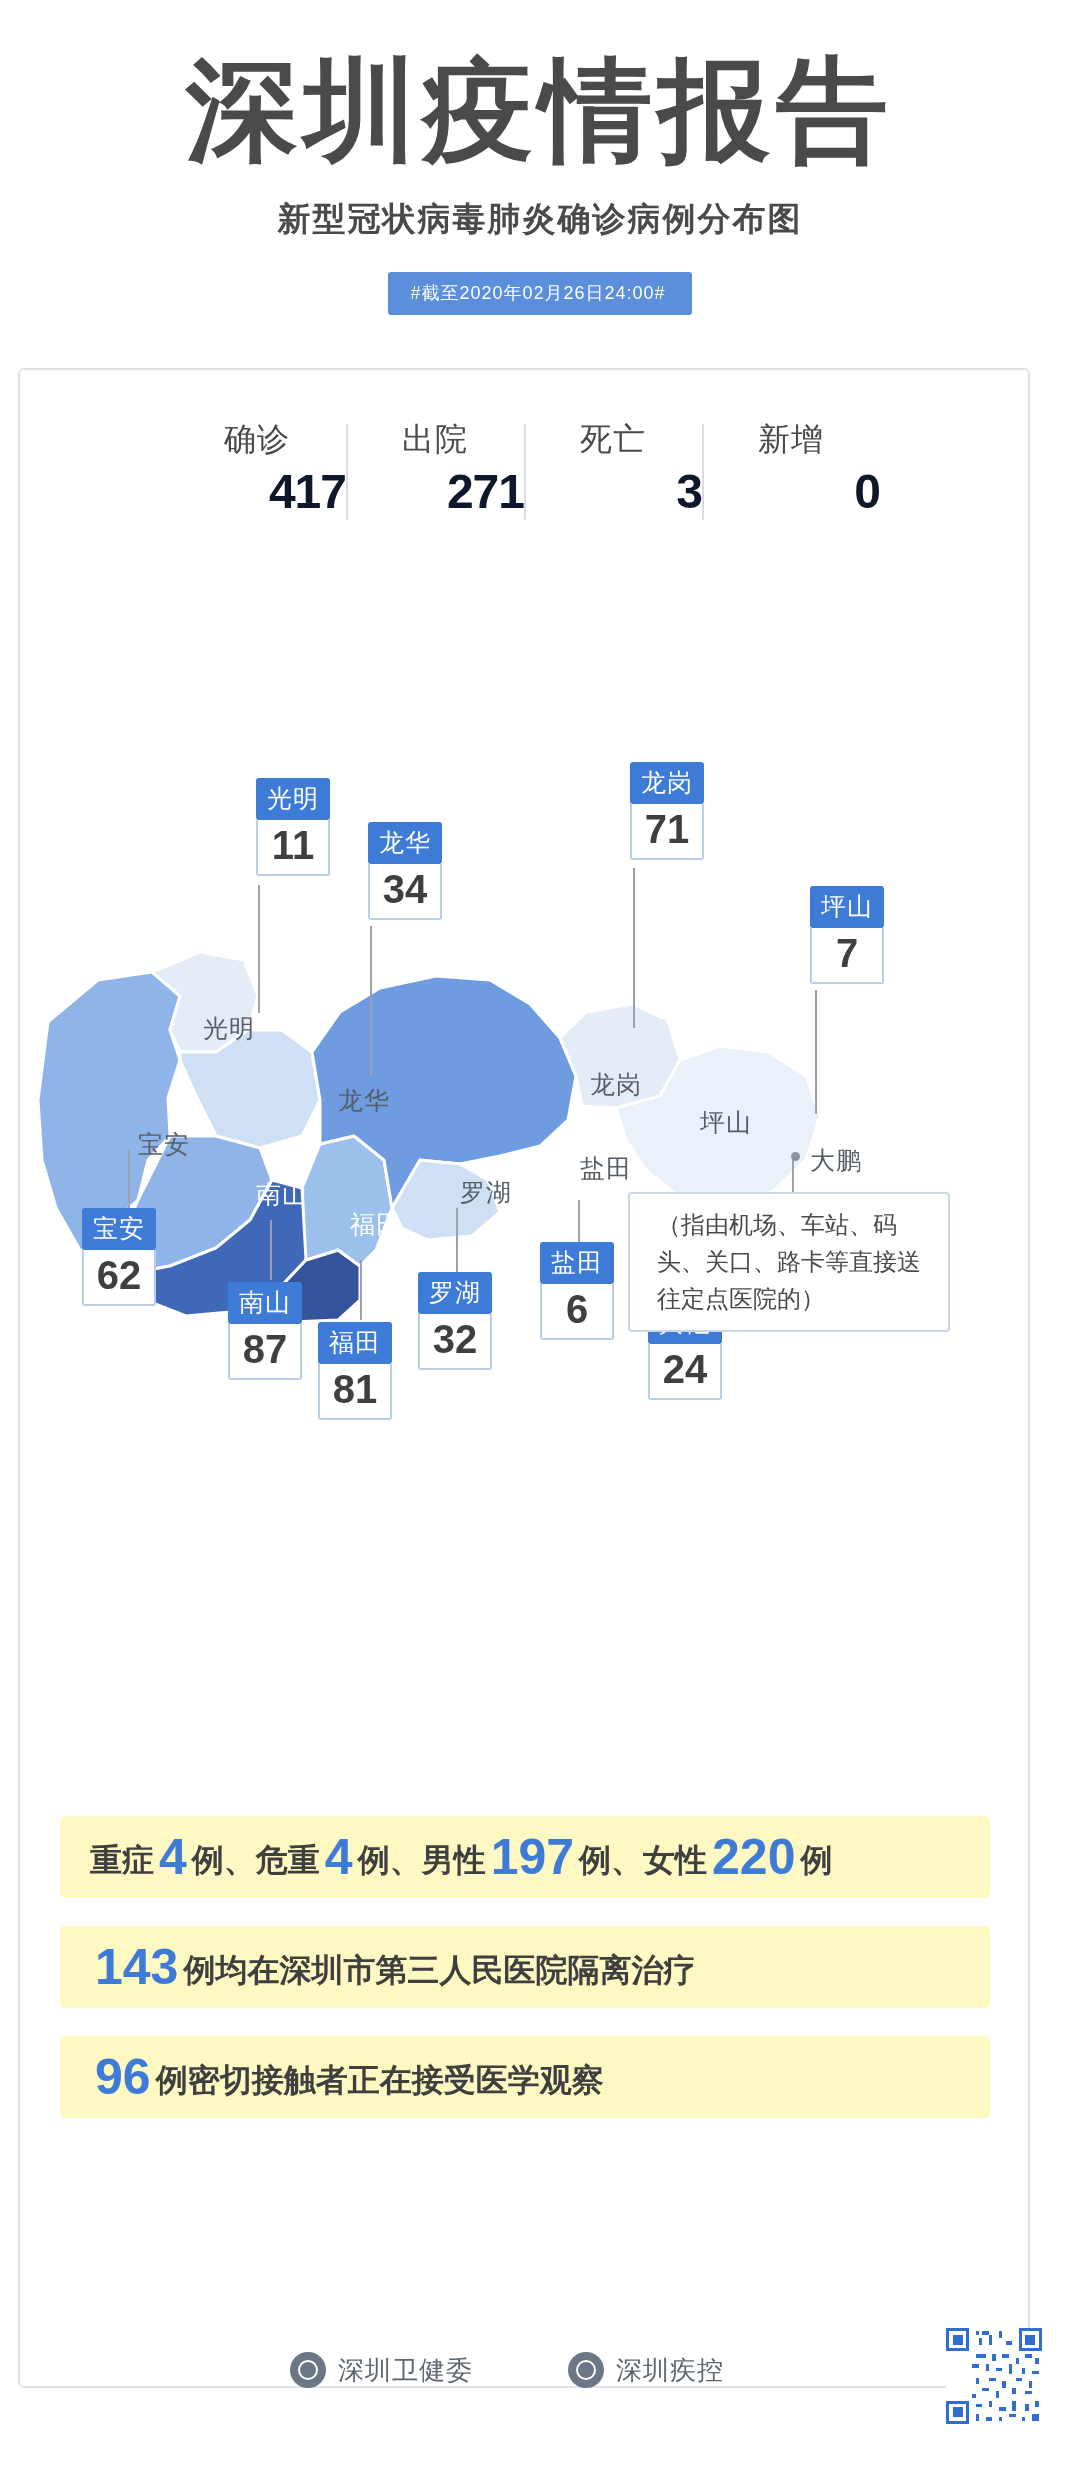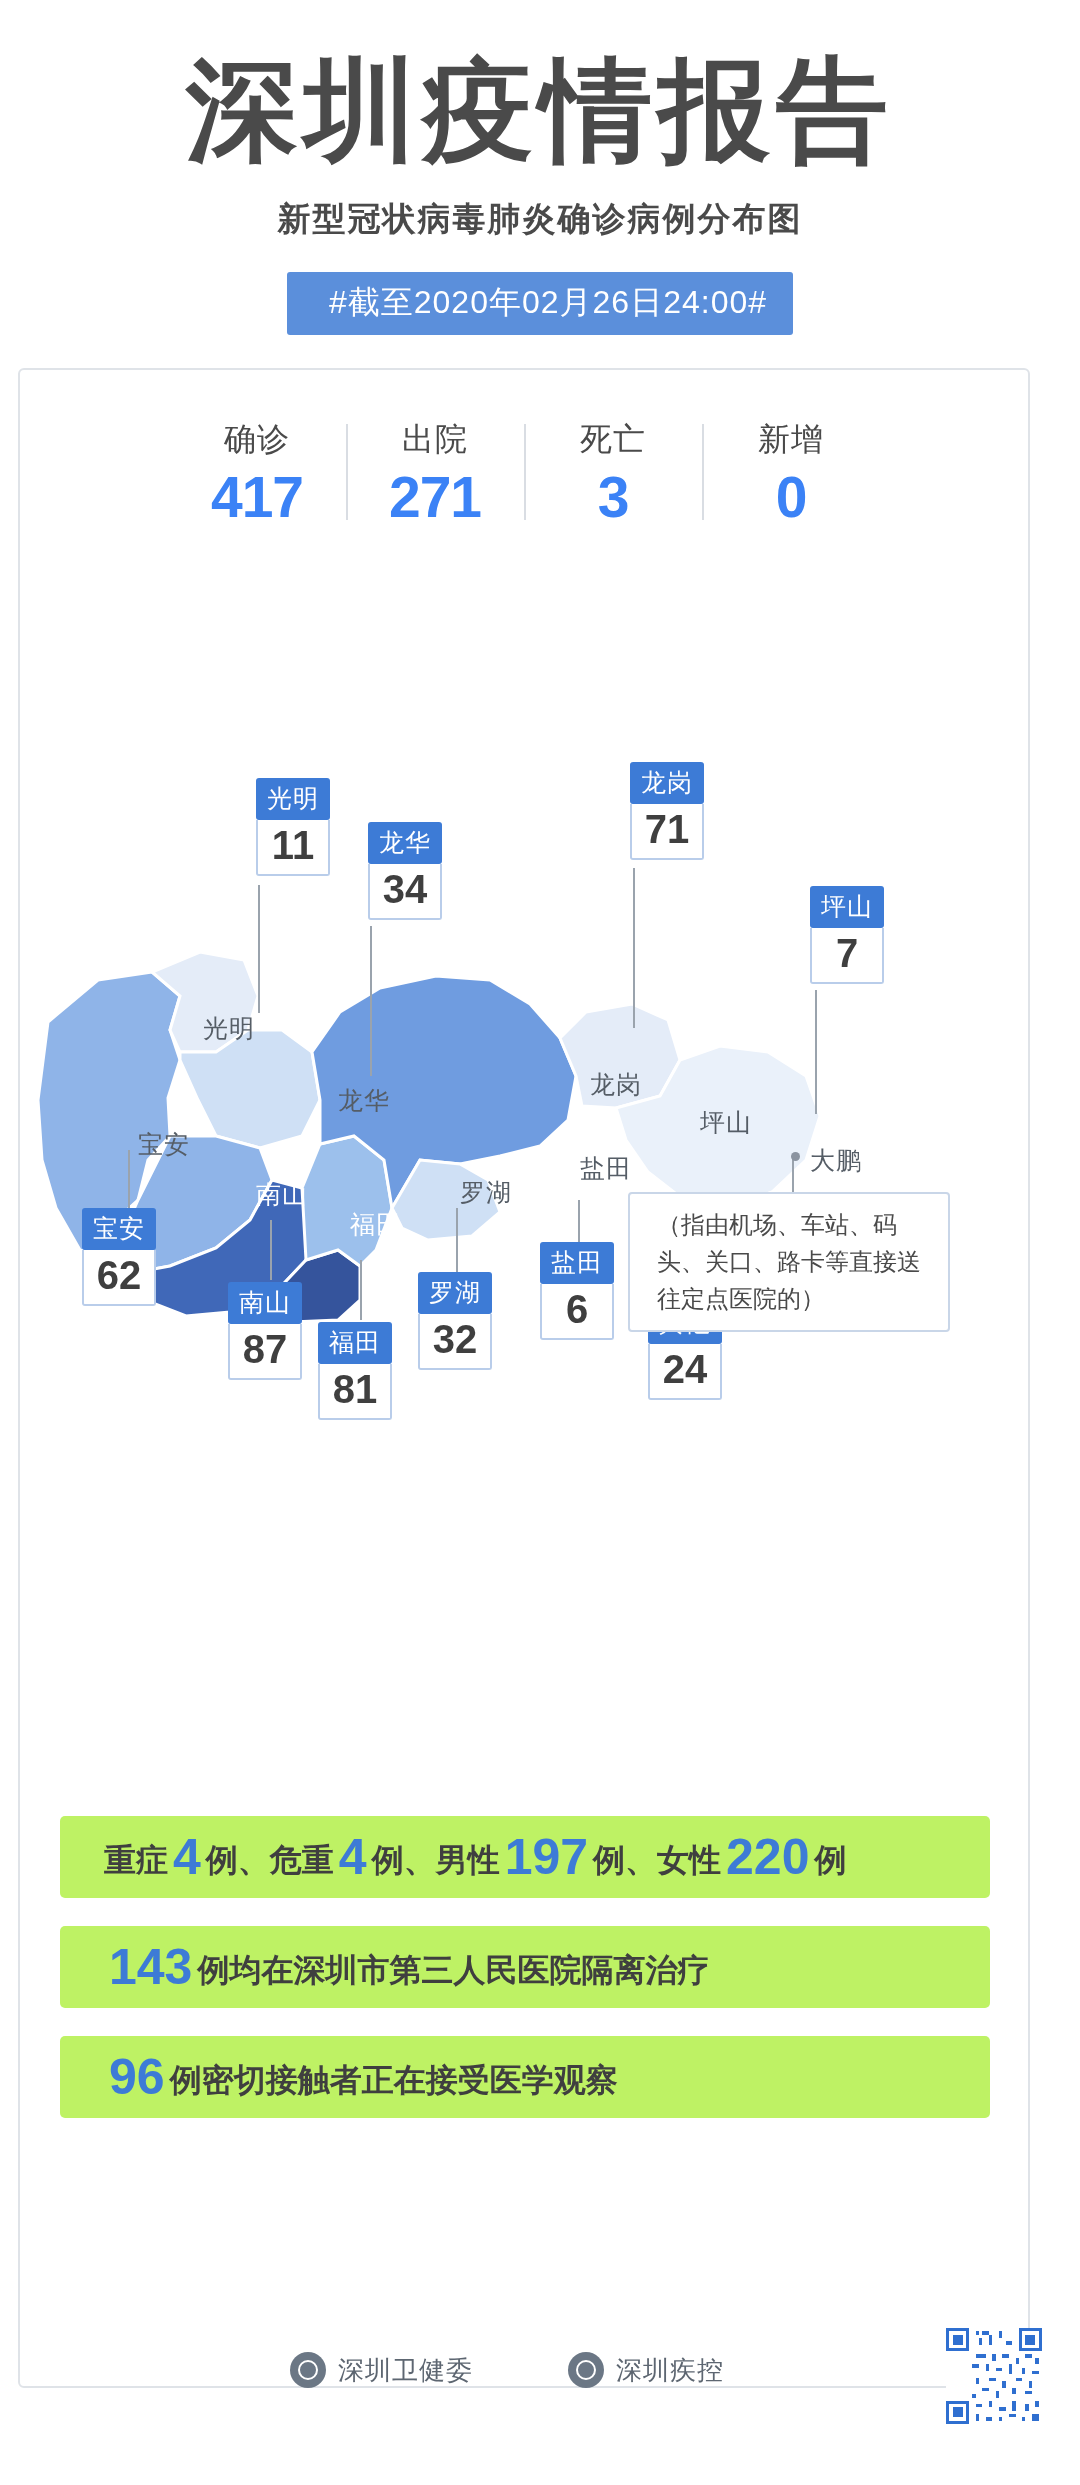--- a/index.html
+++ b/index.html
@@ -41,23 +41,23 @@
     font-size: 33px;
     font-weight: bold;
     color: #4a4a4a;
     letter-spacing: 2px;
   }
   .date-badge {
     display: inline-block;
     margin-top: 30px;
     background: #5b8fdb;
     color: #ffffff;
-    font-size: 32px;
+    font-size: 18px;
     letter-spacing: 1px;
-    padding: 9px 26px 10px 42px;
+    padding: 9px 26px 10px 22px;
     border-radius: 3px;
     font-weight: normal;
   }
 
   
   .card {
     position: absolute;
     left: 18px;
     top: 368px;
     width: 1012px;
@@ -90,25 +90,26 @@
     background: #d9dde3;
   }
   .stat-label {
     font-size: 32px;
     color: #4a4a4a;
     font-weight: normal;
     letter-spacing: 1px;
   }
   .stat-value {
     margin-top: 4px;
-    font-size: 57px;
-    color: #3b82f6;
+    font-size: 48px;
+    color: #0f172a;
     font-weight: bold;
     line-height: 1.1;
     letter-spacing: -1px;
+    text-align: right;
   }
 
   
   .map-area {
     position: absolute;
     left: 0;
     top: 190px;
     width: 1008px;
     height: 1090px;
   }
@@ -187,26 +188,26 @@
   }
 
   
   .bars {
     position: absolute;
     left: 40px;
     top: 1446px;
     width: 930px;
   }
   .bar {
-    background: #bef264;
+    background: #fef9c3;
     border-radius: 5px;
     height: 82px;
     display: flex;
     align-items: center;
-    padding-left: 44px;
+    padding-left: 30px;
     margin-bottom: 28px;
     box-sizing: border-box;
   }
   .bar .txt {
     font-size: 32px;
     color: #3f3f3f;
     font-weight: bold;
     letter-spacing: 0px;
     white-space: nowrap;
   }

